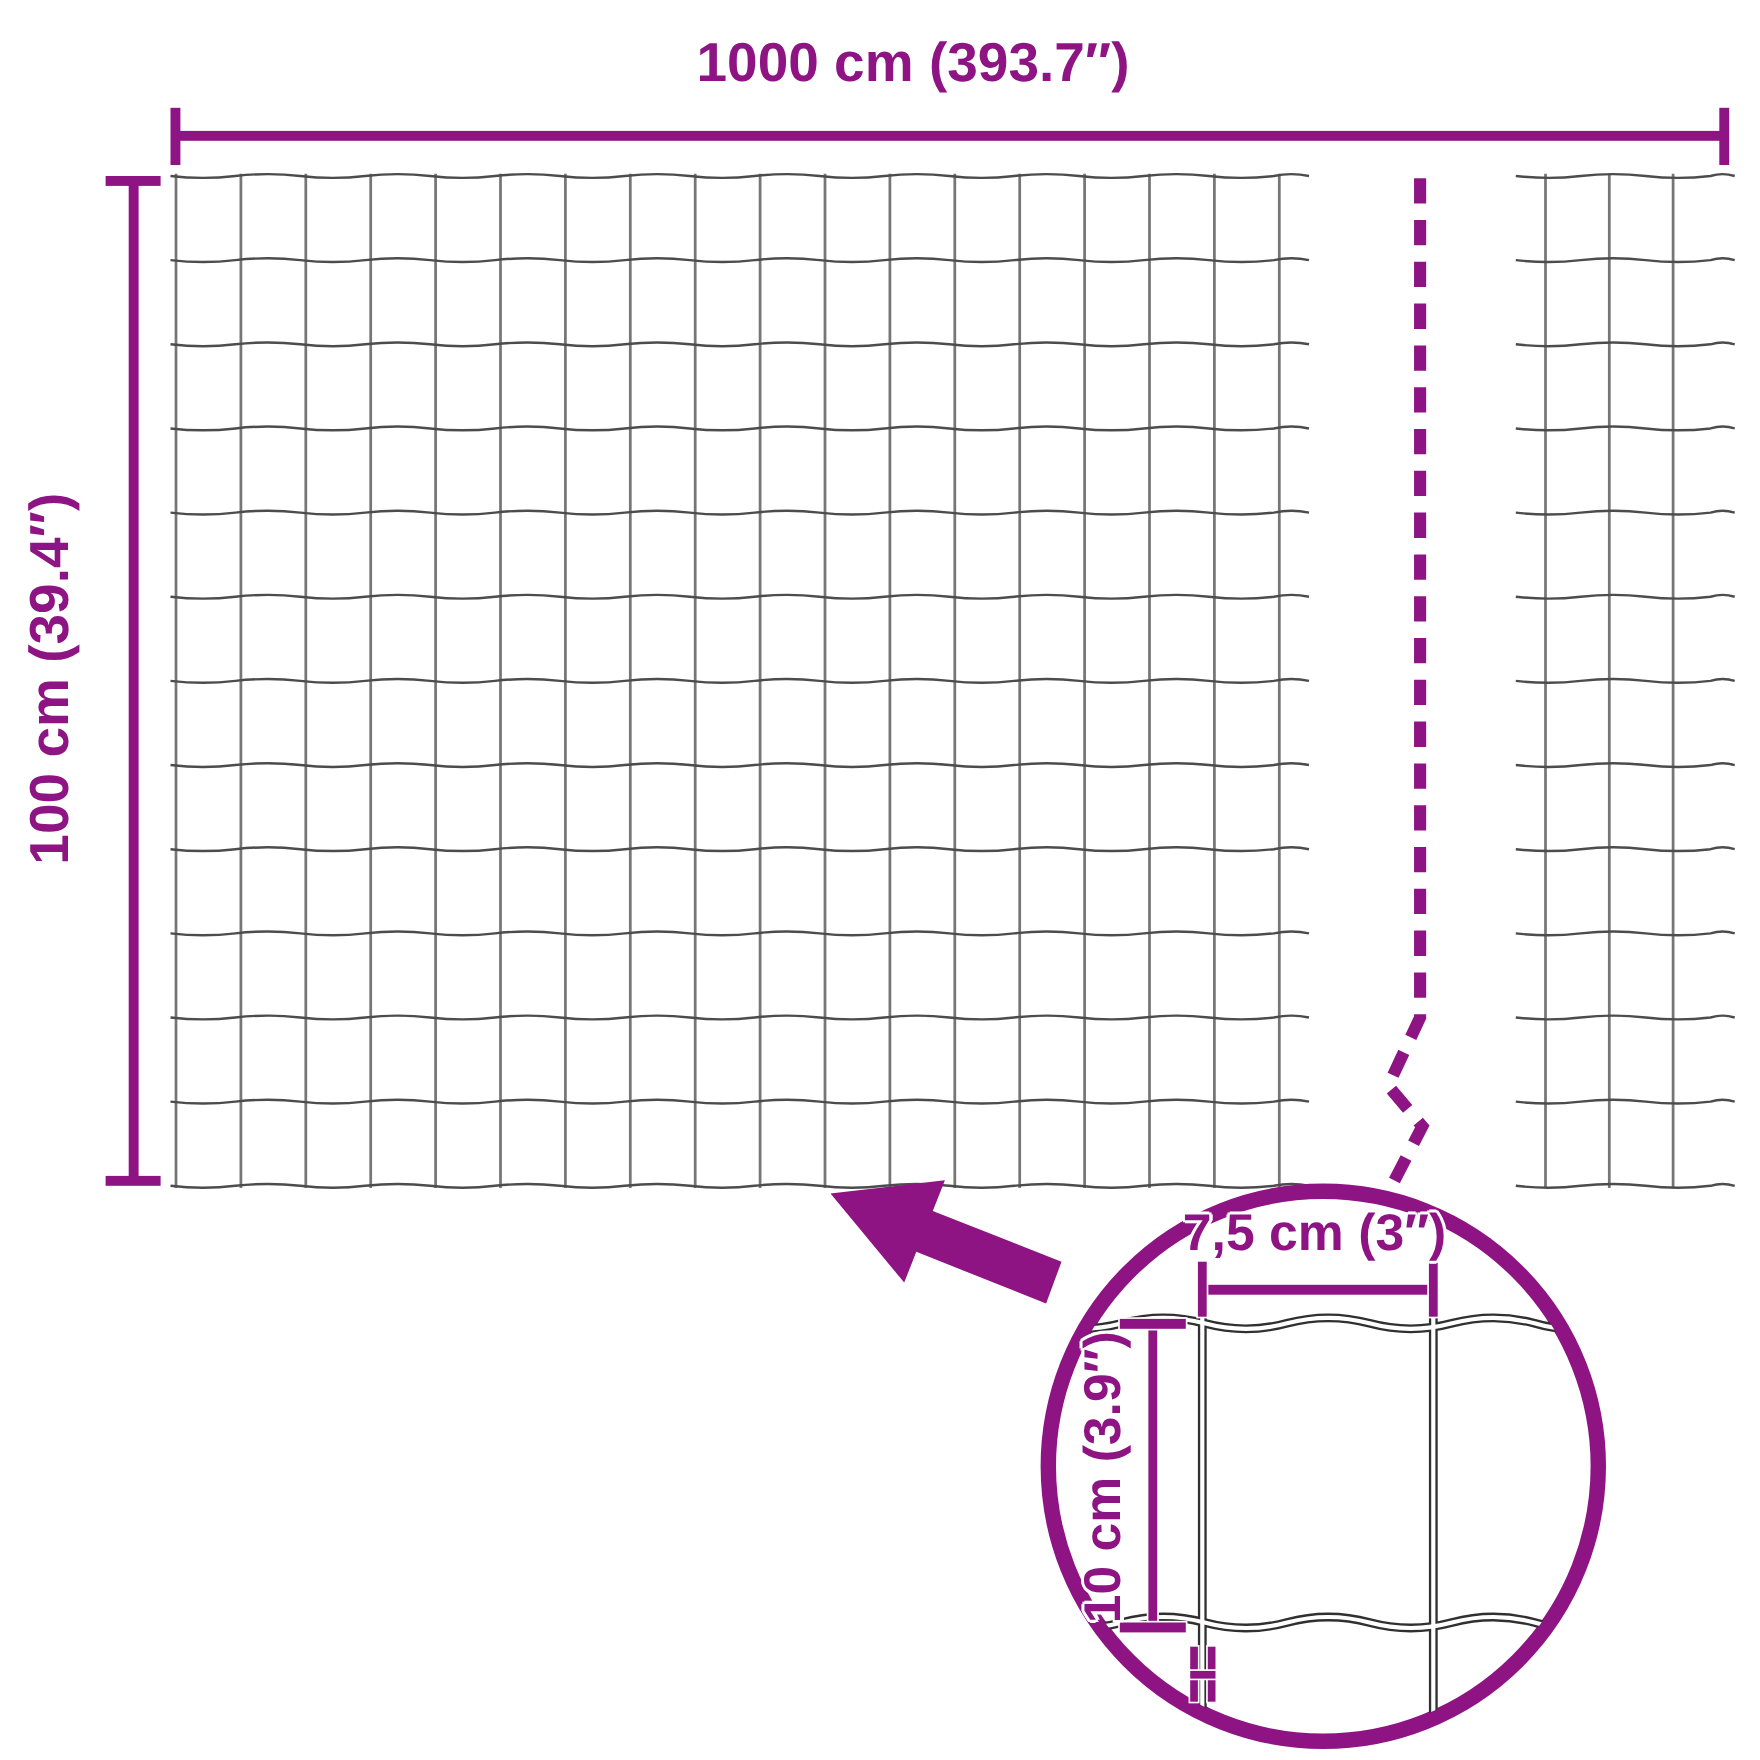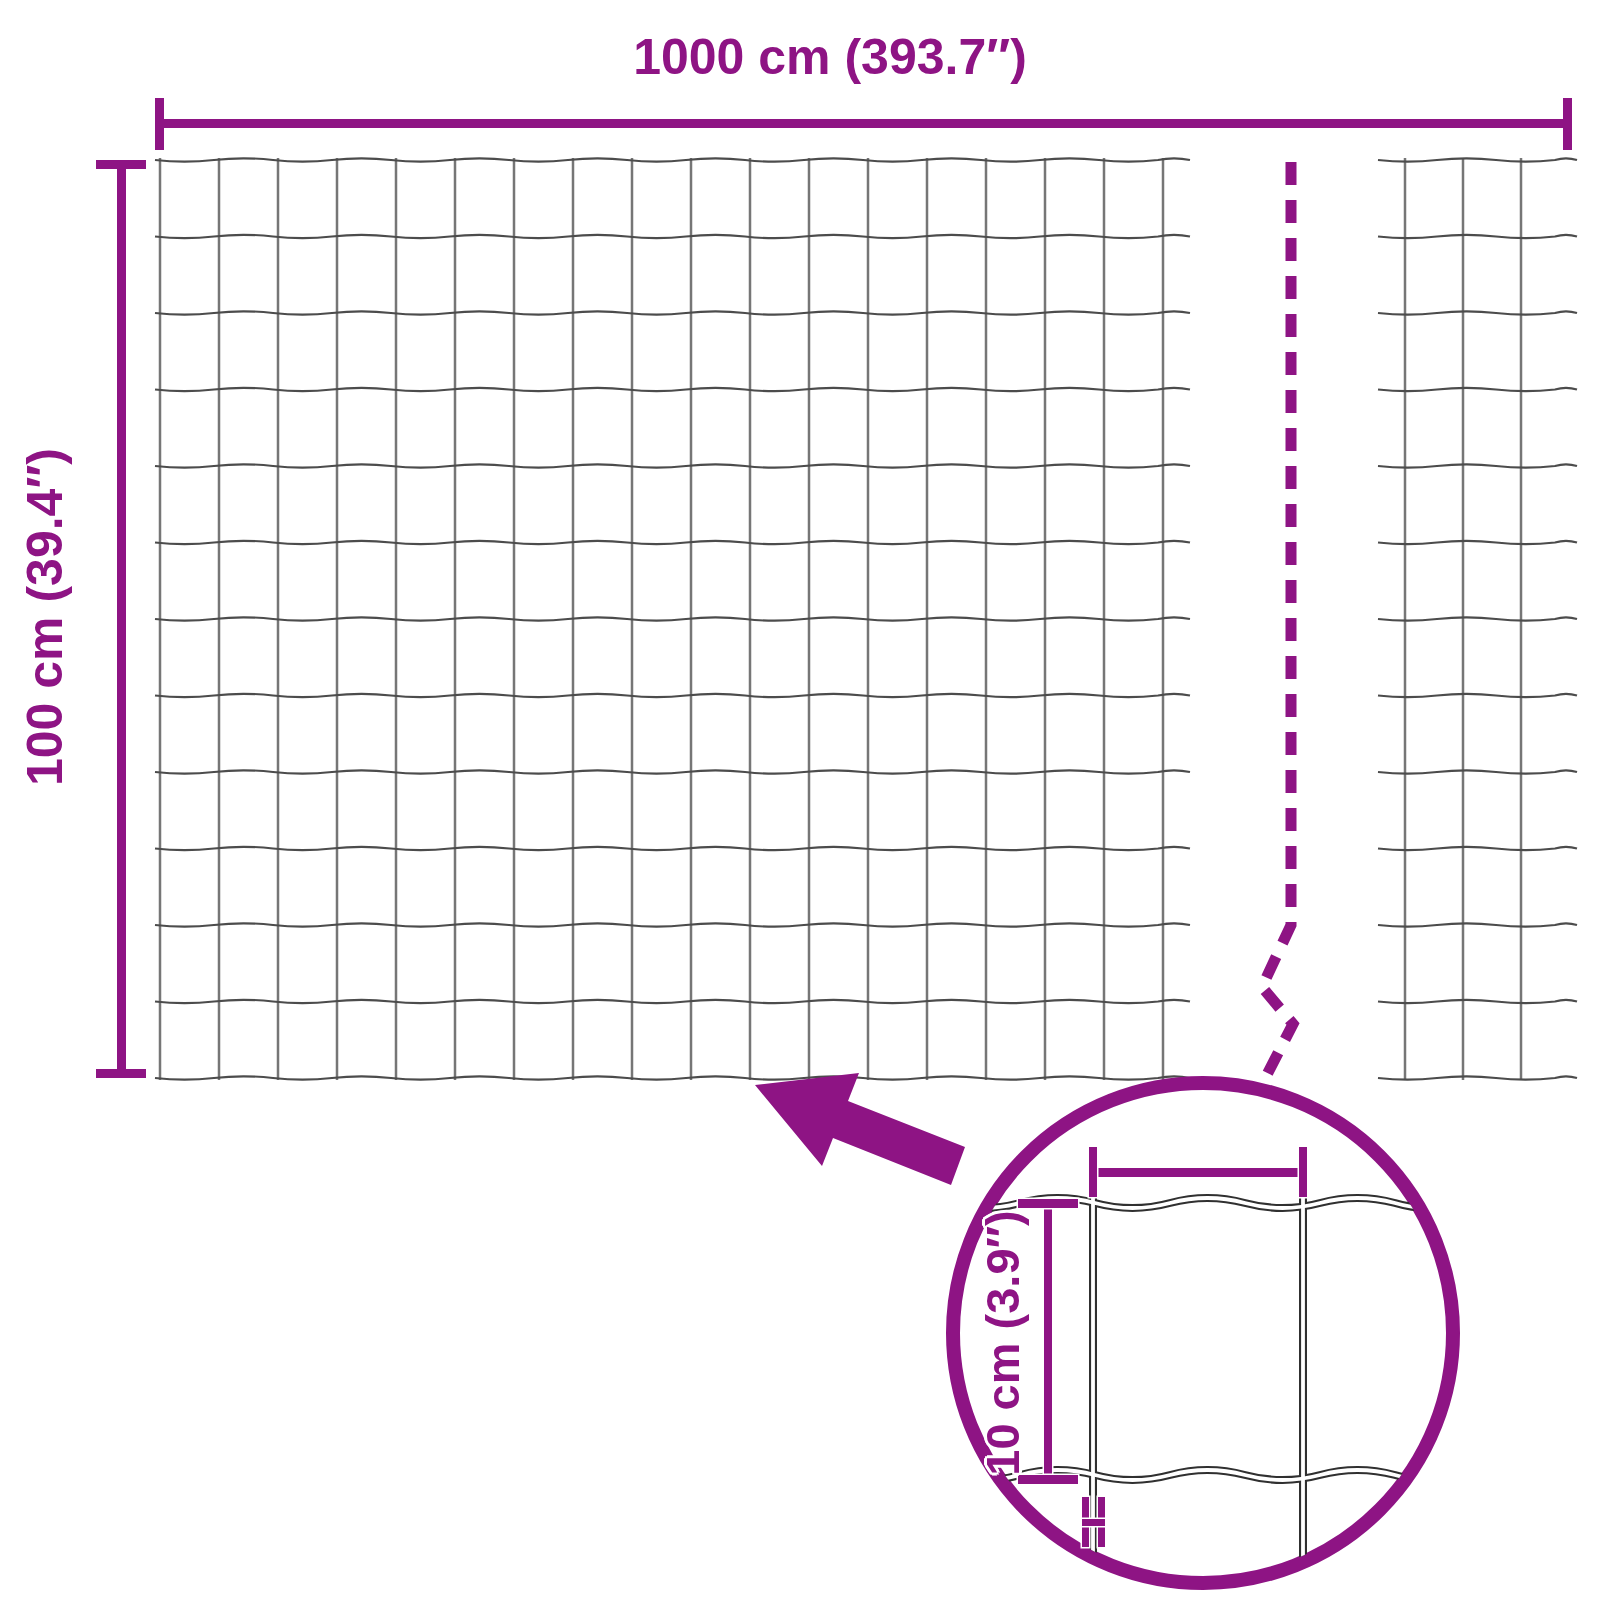--- a/index.html
+++ b/index.html
@@ -127,16 +127,17 @@
       <rect class="accent" x="1082" y="1477" width="7" height="50"></rect>
       <rect class="accent" x="1098" y="1477" width="7" height="50"></rect>
       <rect class="accent" x="1082" y="1499" width="23" height="7"></rect>
     </g>
   </svg>
 
   <div class="dim-label" style="left:830px;top:37px">1000 cm (393.7″)</div>
 
   <div class="dim-label rot" style="left:45px;top:597px">100 cm (39.4″)</div>
 
+  <div class="dim-label small" style="left:1195px;top:1100px">7,5 cm (3″)</div>
 
   <div class="dim-label rot small" style="left:1002px;top:1323px">10 cm (3.9″)</div>
 
 </div>
 
 </body></html>

